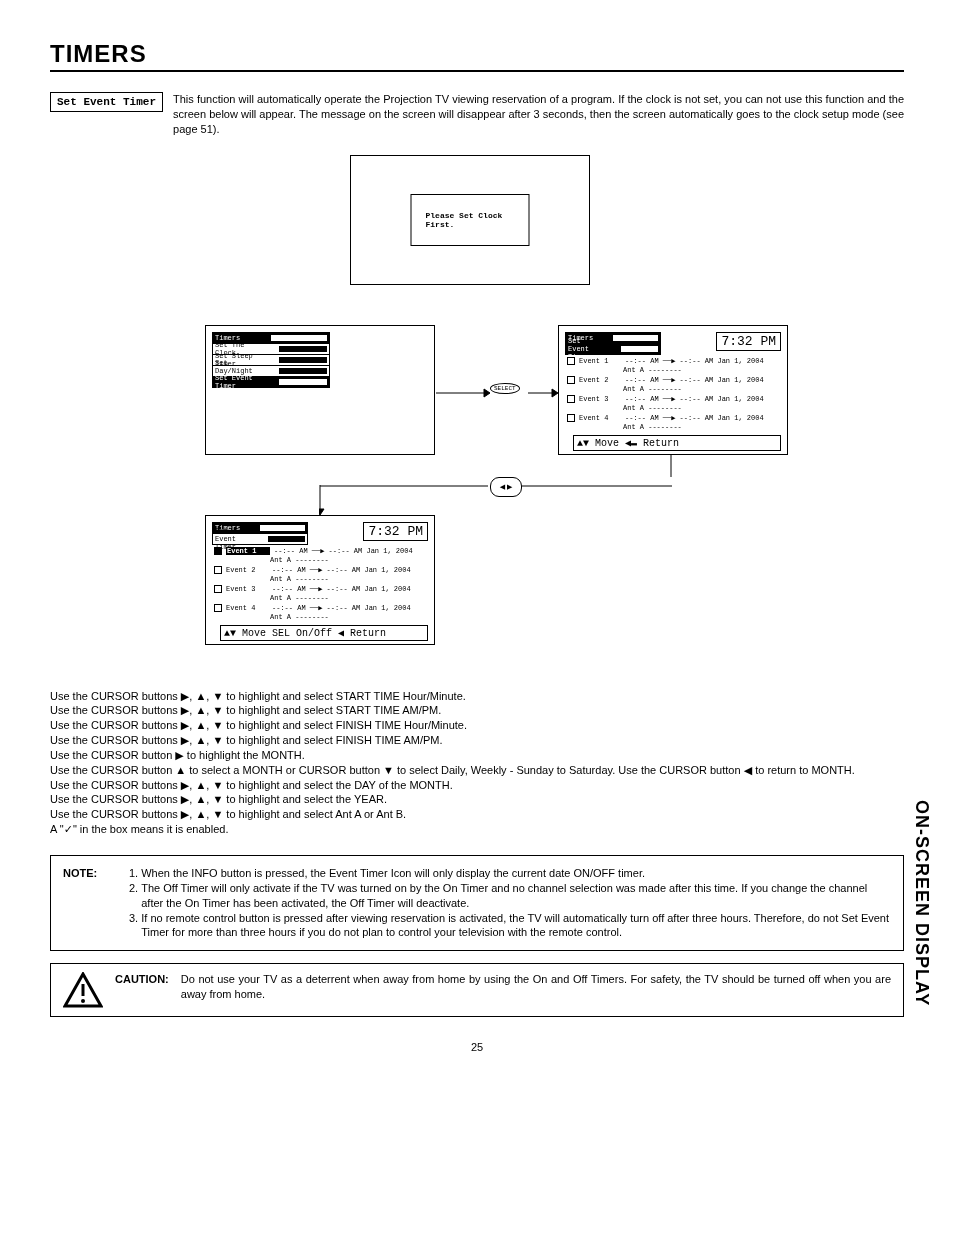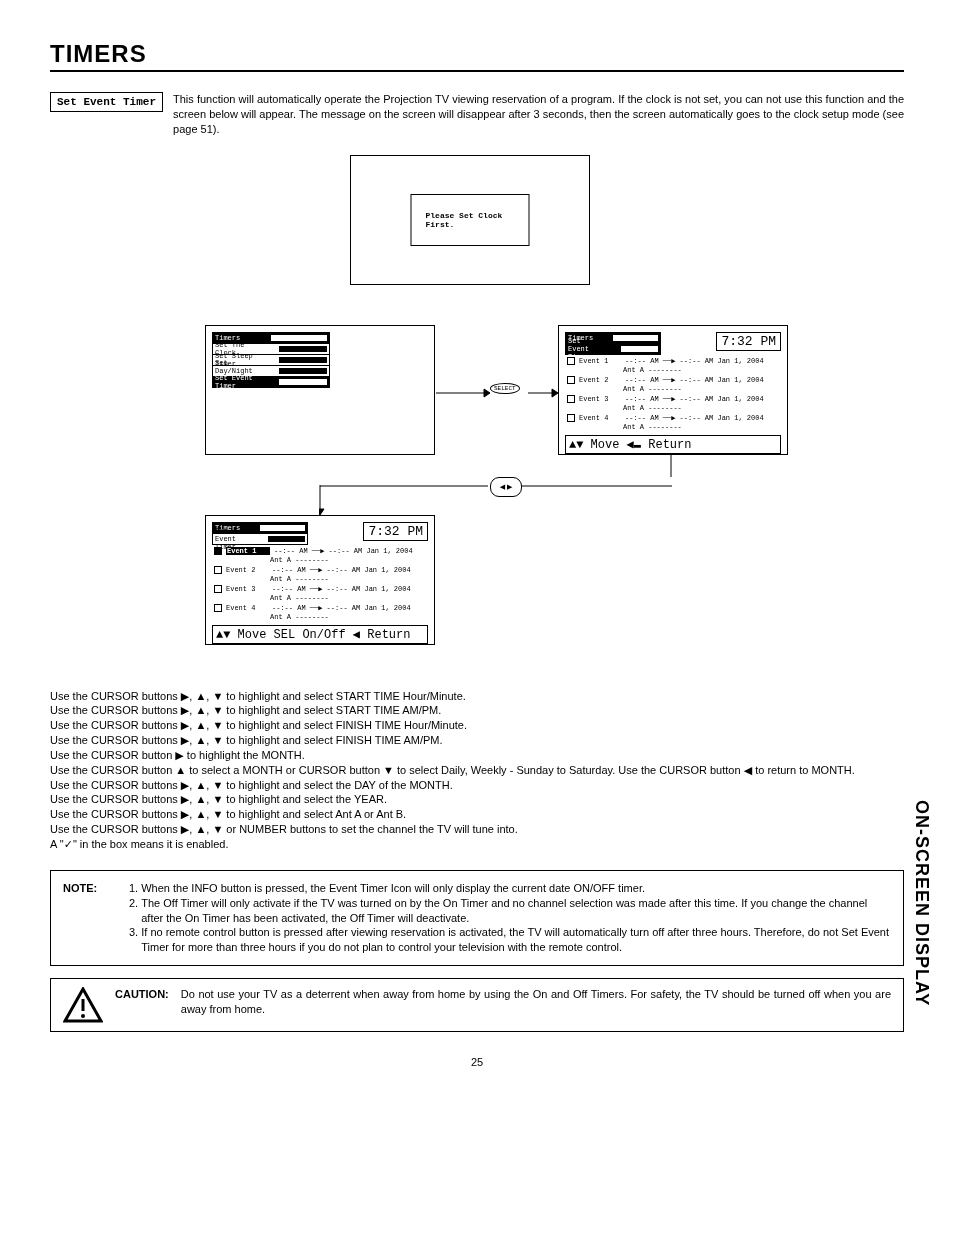--- a/index.html
+++ b/index.html
@@ -125,26 +125,27 @@
   .event-check {
     width:6px;height:6px;border:1px solid #000;flex:0 0 auto;
   }
   .event-check.filled { background:#000; }
   .event-sub {
     padding-left:58px;
     height:9px;
   }
   .foot-bar {
     border:1px solid #000;
-    font-size:12px;
+    font-size:10px;
     padding:1px 3px;
     margin-top:3px;
     display:flex;
     align-items:center;
     gap:4px;
+    margin-left:8px;
   }
   .instructions {
     line-height: 1.35;
   }
   .instructions p {
     margin: 0 0 0px 0;
   }
   .note-box {
     border: 1px solid #000;
     padding: 10px 12px;
@@ -393,21 +394,20 @@
   <div class="instructions">
     <p>Use the CURSOR buttons ▶, ▲, ▼ to highlight and select START TIME Hour/Minute.</p>
     <p>Use the CURSOR buttons ▶, ▲, ▼ to highlight and select START TIME AM/PM.</p>
     <p>Use the CURSOR buttons ▶, ▲, ▼ to highlight and select FINISH TIME Hour/Minute.</p>
     <p>Use the CURSOR buttons ▶, ▲, ▼ to highlight and select FINISH TIME AM/PM.</p>
     <p>Use the CURSOR button ▶ to highlight the MONTH.</p>
     <p>Use the CURSOR button ▲ to select a MONTH or CURSOR button ▼ to select Daily, Weekly - Sunday to Saturday.  Use the CURSOR button ◀ to return to MONTH.</p>
     <p>Use the CURSOR buttons ▶, ▲, ▼ to highlight and select the DAY of the MONTH.</p>
     <p>Use the CURSOR buttons ▶, ▲, ▼ to highlight and select the YEAR.</p>
     <p>Use the CURSOR buttons ▶, ▲, ▼ to highlight and select Ant A or Ant B.</p>
-    <p>Use the CURSOR buttons ▶, ▲, ▼ or NUMBER buttons to set the channel the TV will tune into.</p>
     <p>A "✓" in the box means it is enabled.</p>
   </div>
 
   <div class="note-box">
     <div class="label">NOTE:</div>
     <ol>
       <li>When the INFO button is pressed, the Event Timer Icon will only display the current date ON/OFF timer.</li>
       <li>The Off Timer will only activate if the TV was turned on by the On Timer and no channel selection was made after this time.  If you change the channel after the On Timer has been activated, the Off Timer will deactivate.</li>
       <li>If no remote control button is pressed after viewing reservation is activated, the TV will automatically turn off after three hours.  Therefore, do not Set Event Timer for more than three hours if you do not plan to control your television with the remote control.</li>
     </ol>

